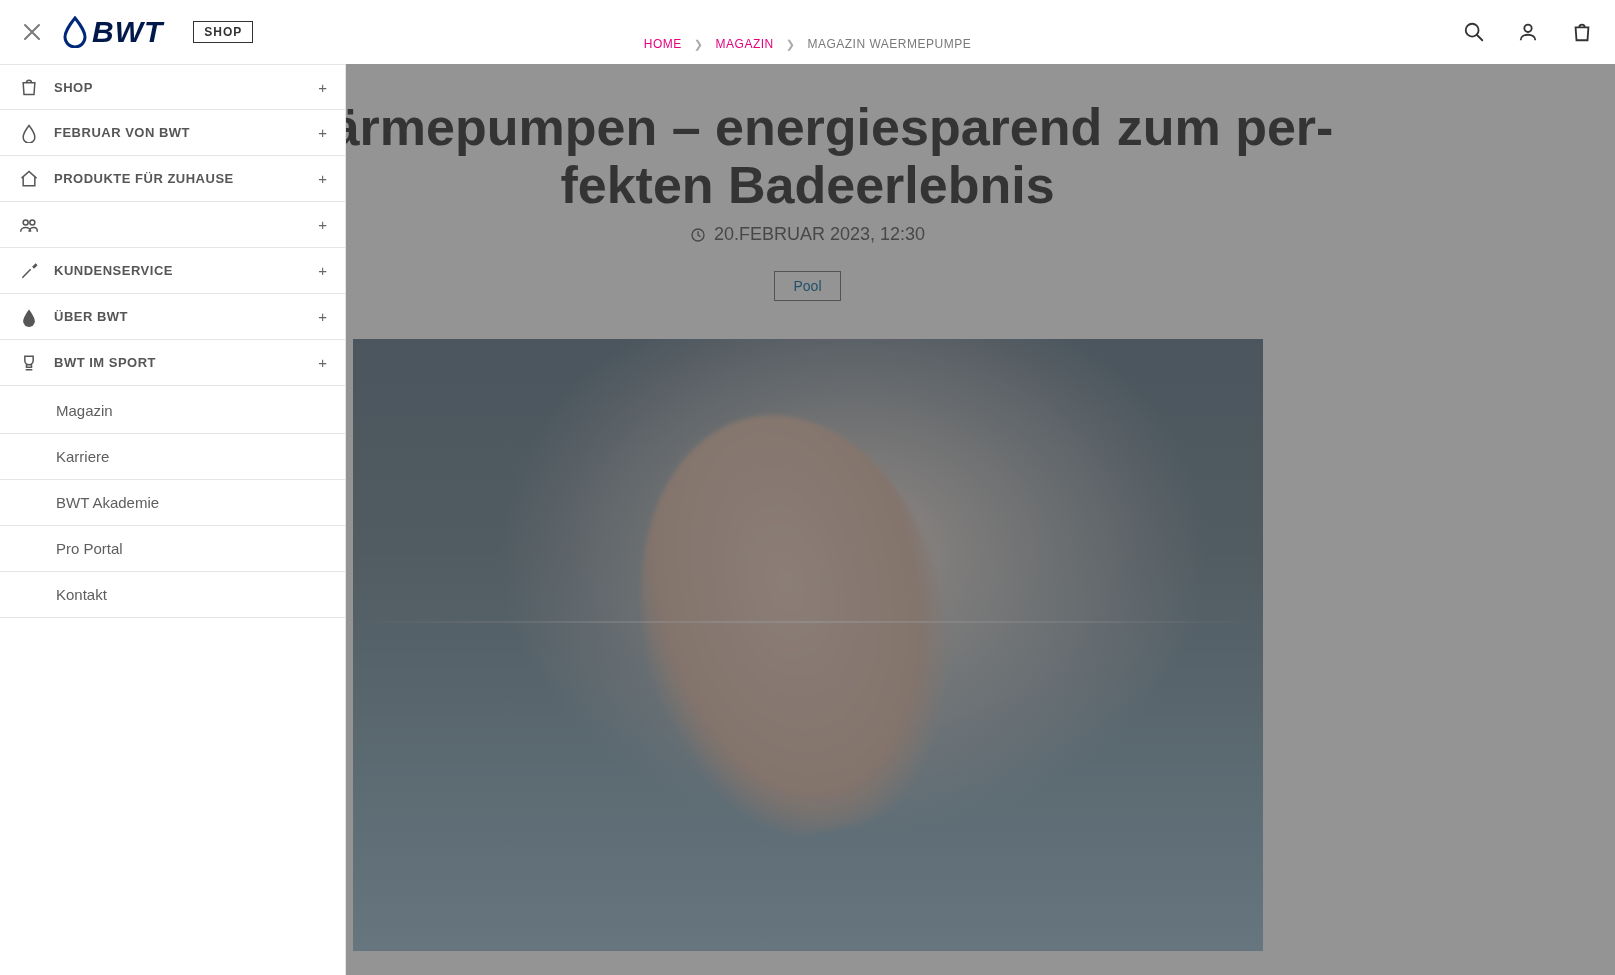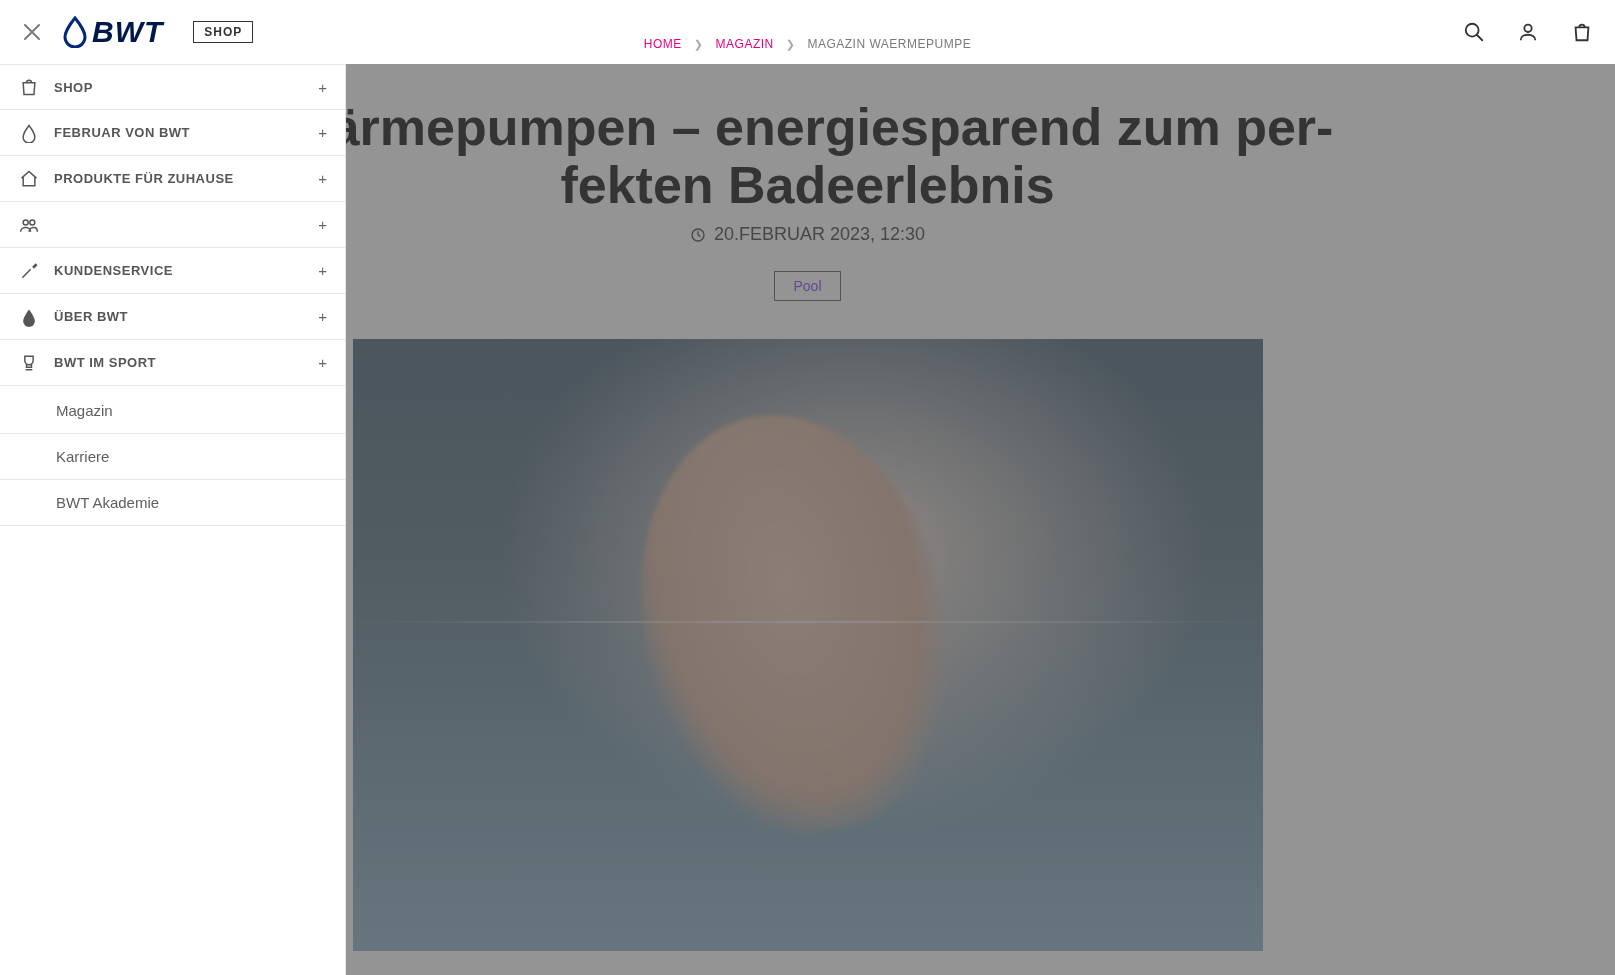--- a/index.html
+++ b/index.html
@@ -60,21 +60,21 @@
     line-height:1.12;
     font-weight:700;
     color:var(--text-dark);
     text-align:center;
     max-width:1100px;
   }
   .meta-row { display:flex; align-items:center; gap:8px; color:#555; font-size:18px; margin-top:10px; }
   .tag-chip {
     margin-top:26px;
     border:1px solid #707070;
-    color:#8b5cf6;
+    color:#0369a1;
     padding:6px 18px;
     font-size:14px;
     cursor:pointer;
   }
   .hero {
     margin-top:38px;
     width:910px;
     height:612px;
     background:
       radial-gradient(ellipse at 55% 35%, #f5e5dc 0%, rgba(245,229,220,0) 50%),
@@ -280,15 +280,17 @@
           </svg>
         </span>
       <span class="mi-label">BWT IM SPORT</span>
       <span class="plus">+</span>
     </div>
 
     <div style="height:2px"></div>
     <div class="secondary-item">Magazin</div>
     <div class="secondary-item">Karriere</div>
     <div class="secondary-item">BWT Akademie</div>
+    <div class="secondary-item">Pro Portal</div>
+    <div class="secondary-item">Kontakt</div>
   </nav>
 
 </div>
 
 </body></html>

